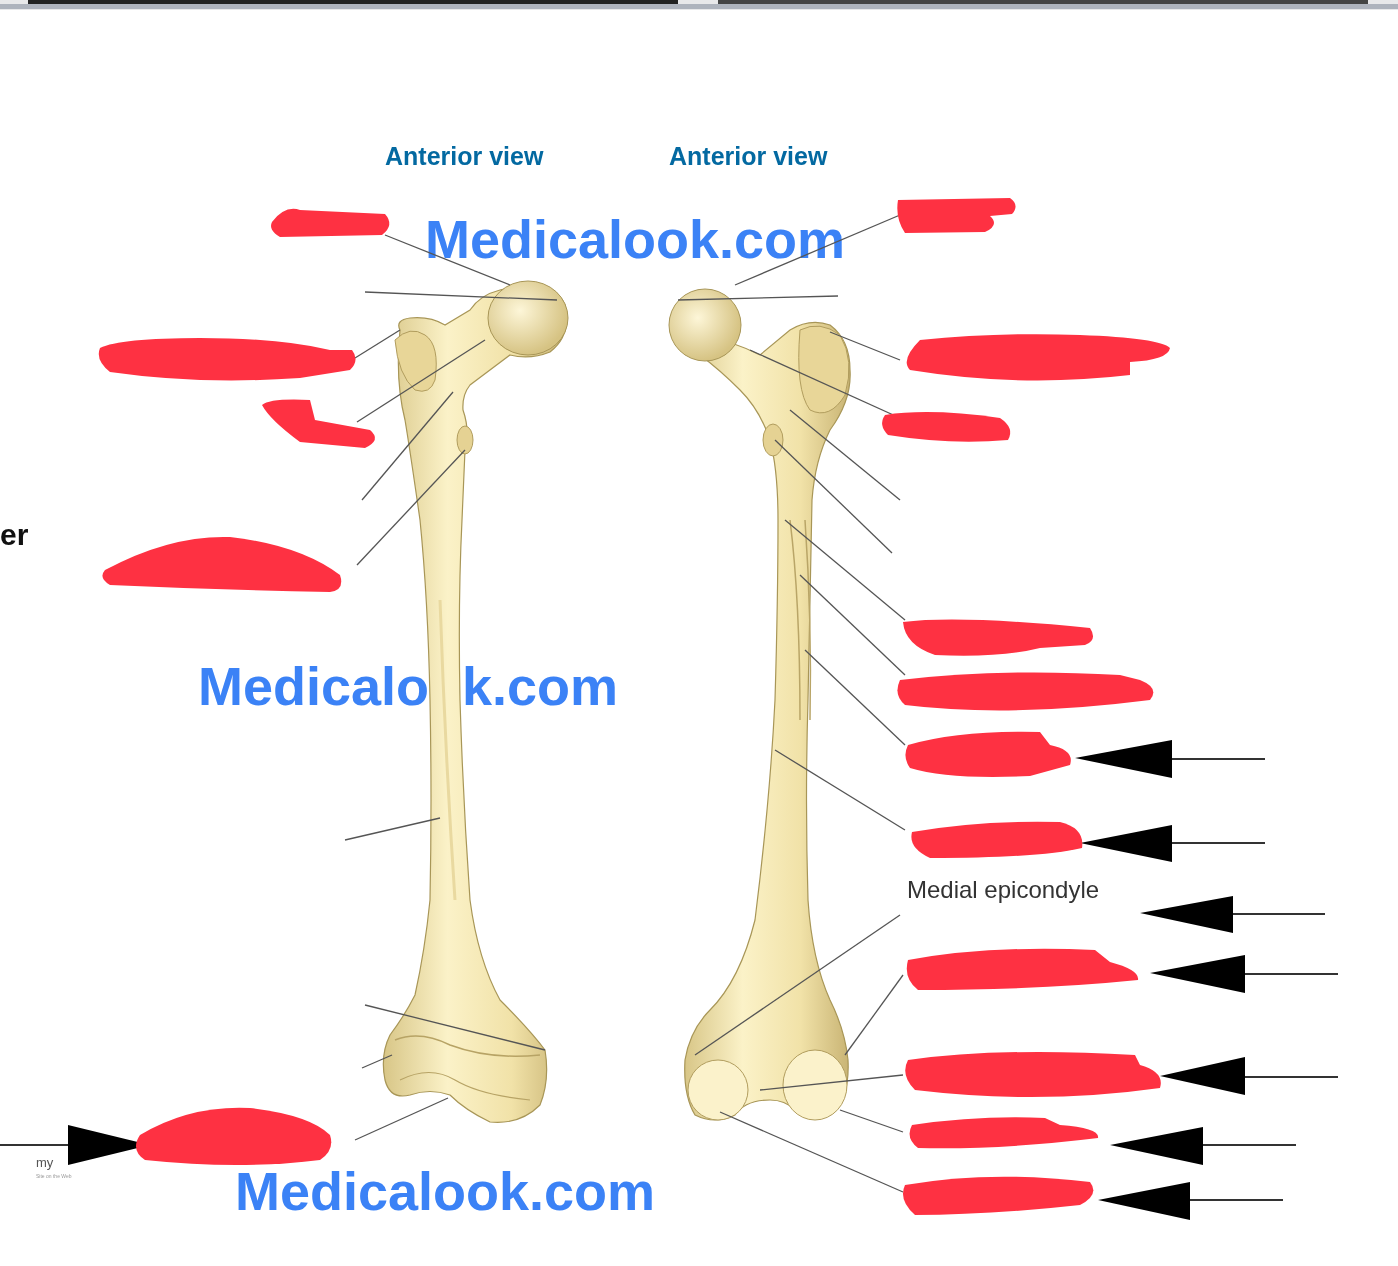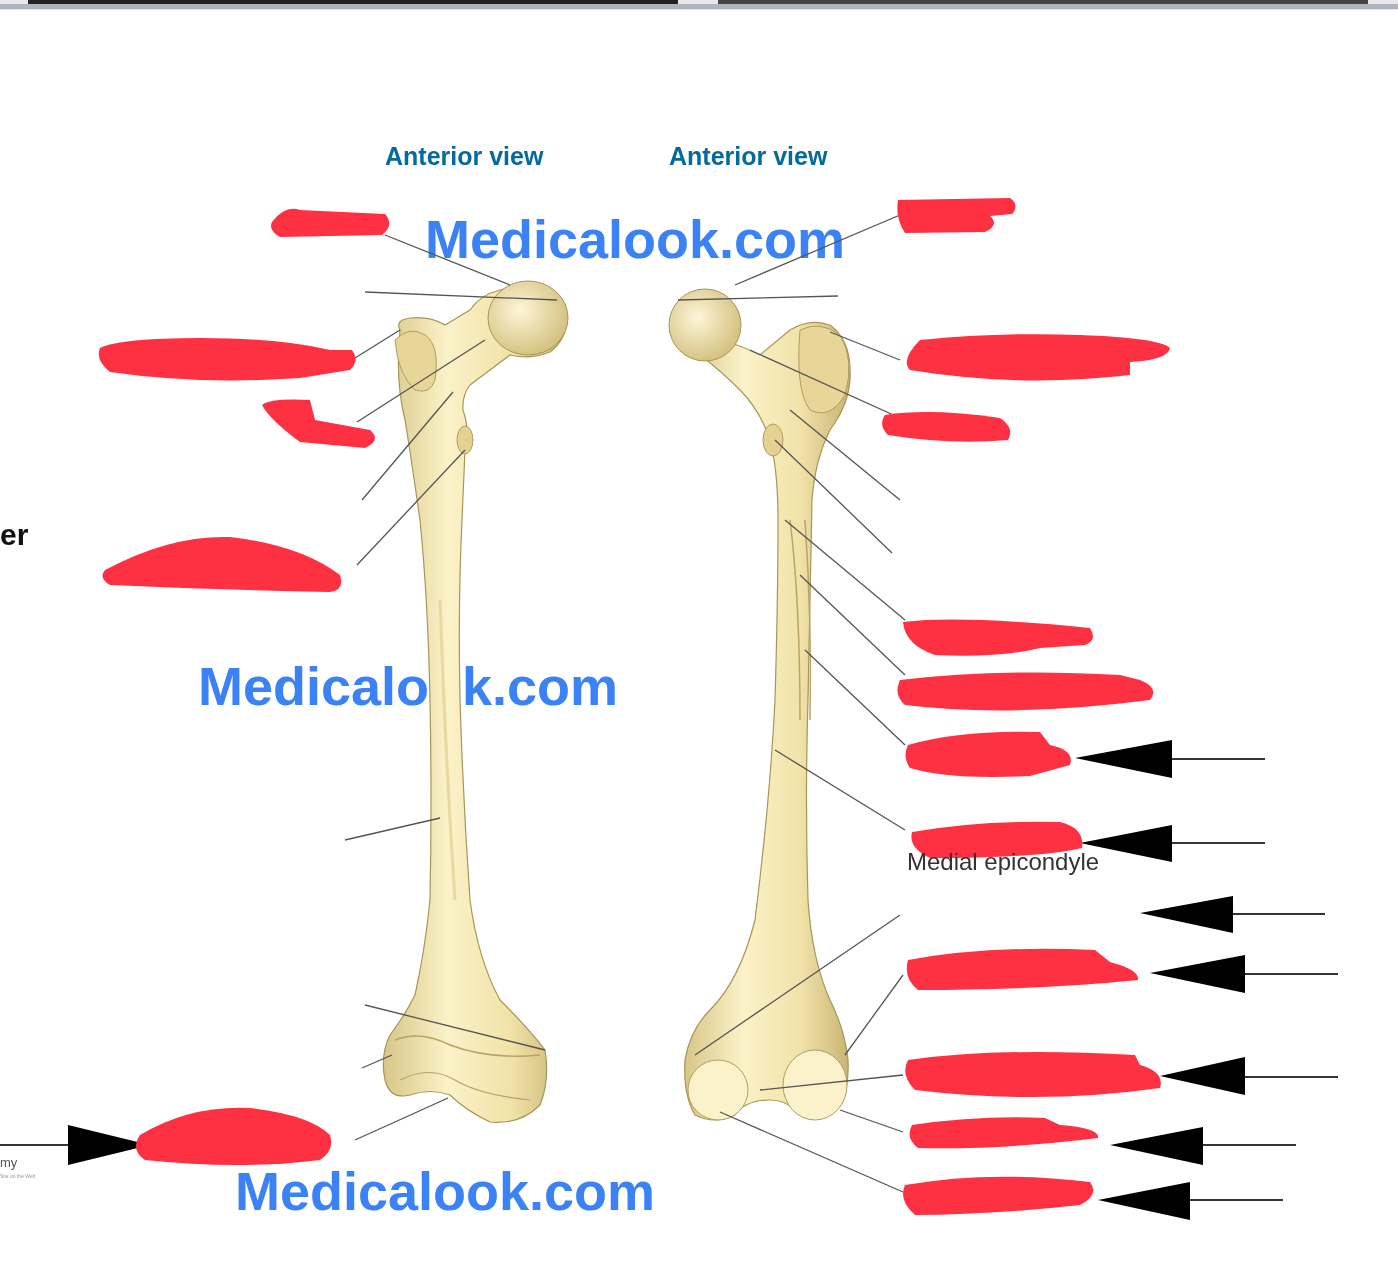--- a/index.html
+++ b/index.html
@@ -5,21 +5,21 @@
   html, body { margin:0; padding:0; }
   body { width:1398px; height:1266px; background:#ffffff; position:relative; overflow:hidden; font-family:"Liberation Sans", sans-serif; }
   .topbar { position:absolute; left:0; top:0; width:1398px; height:10px; background:#e8e8ea; }
   .topbar .seg1 { position:absolute; left:28px; top:0; width:650px; height:4px; background:#222; }
   .topbar .seg2 { position:absolute; left:718px; top:0; width:650px; height:4px; background:#444; }
   .topbar .strip { position:absolute; left:0; top:4px; width:1398px; height:5px; background:#aeb3bd; }
   .view-title { position:absolute; font-weight:bold; font-size:25px; color:#0369a1; letter-spacing:0px; }
   .watermark { position:absolute; font-weight:bold; color:#3b82f6; font-size:54px; white-space:nowrap; }
   svg.main { position:absolute; left:0; top:0; }
   .label { position:absolute; font-size:24px; color:#333; white-space:nowrap; }
-  .tiny { position:absolute; color:#555; white-space:nowrap; }
+  .tiny { position:absolute; color:#555; white-space:nowrap;margin-left:36px; }
 </style>
 </head>
 <body>
 
 <div class="topbar">
   <div class="seg1"></div>
   <div class="seg2"></div>
   <div class="strip"></div>
 </div>
 
@@ -133,16 +133,16 @@
     <path d="M900 680 Q1000 668 1120 675 L1140 680 Q1160 688 1150 700 Q1010 718 905 705 Q893 695 900 680 Z"></path>
     <path d="M908 745 Q960 730 1040 732 L1050 745 Q1075 750 1070 765 L1030 776 Q950 780 910 768 Q902 757 908 745 Z"></path>
     <path d="M912 832 Q980 820 1060 822 Q1085 828 1082 848 Q1040 858 930 858 Q908 848 912 832 Z"></path>
     <path d="M908 960 Q990 945 1095 950 L1110 962 Q1140 970 1138 980 Q1040 990 918 990 Q903 978 908 960 Z"></path>
     <path d="M908 1060 Q1000 1047 1135 1055 L1140 1065 Q1165 1072 1160 1088 Q1040 1105 915 1090 Q900 1075 908 1060 Z"></path>
     <path d="M912 1125 Q980 1115 1045 1118 L1060 1125 Q1100 1128 1098 1138 Q1000 1150 918 1148 Q905 1138 912 1125 Z"></path>
     <path d="M905 1185 Q990 1170 1090 1182 Q1100 1195 1080 1205 Q990 1215 915 1215 Q898 1200 905 1185 Z"></path>
   </g>
 </svg>
 
-<div class="label" style="left:907px;top:848px;">Medial epicondyle</div>
+<div class="label" style="left:907px;top:876px;">Medial epicondyle</div>
 <div class="label" style="left:0px;top:518px;font-weight:bold;font-size:30px;color:#111;text-align:center;">er</div>
 <div class="tiny" style="left:0px;top:1155px;font-size:13px;">my</div>
 <div class="tiny" style="left:0px;top:1173px;font-size:5px;color:#999;">Site on the Web</div>
 
 </body></html>

